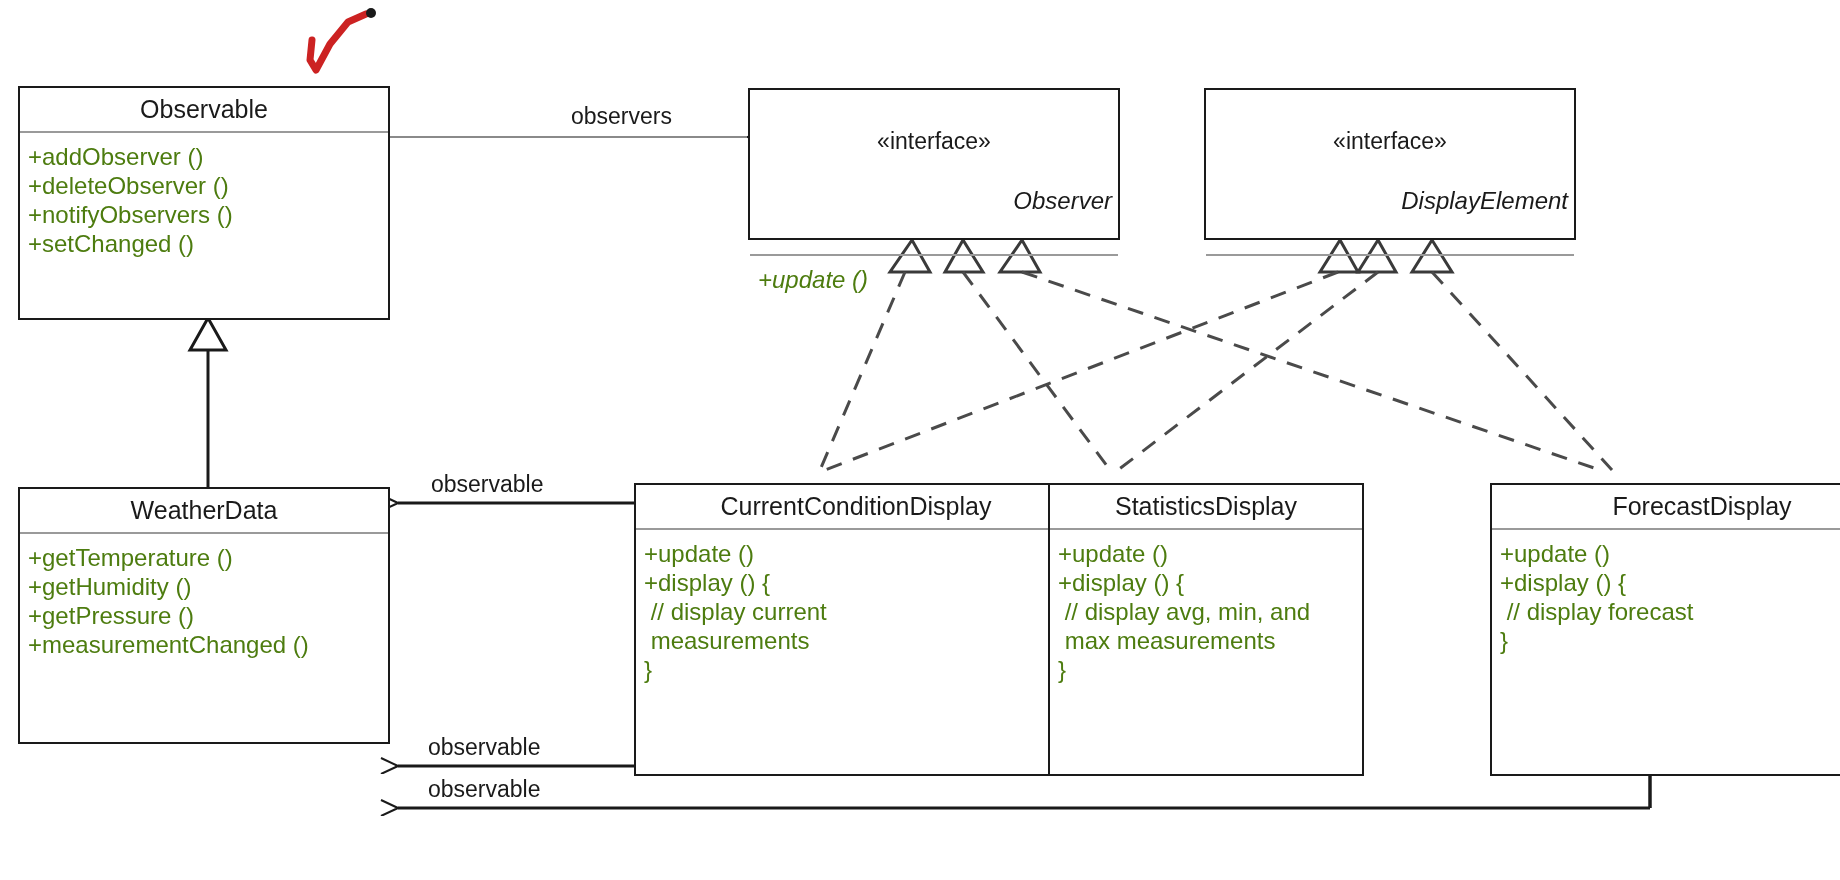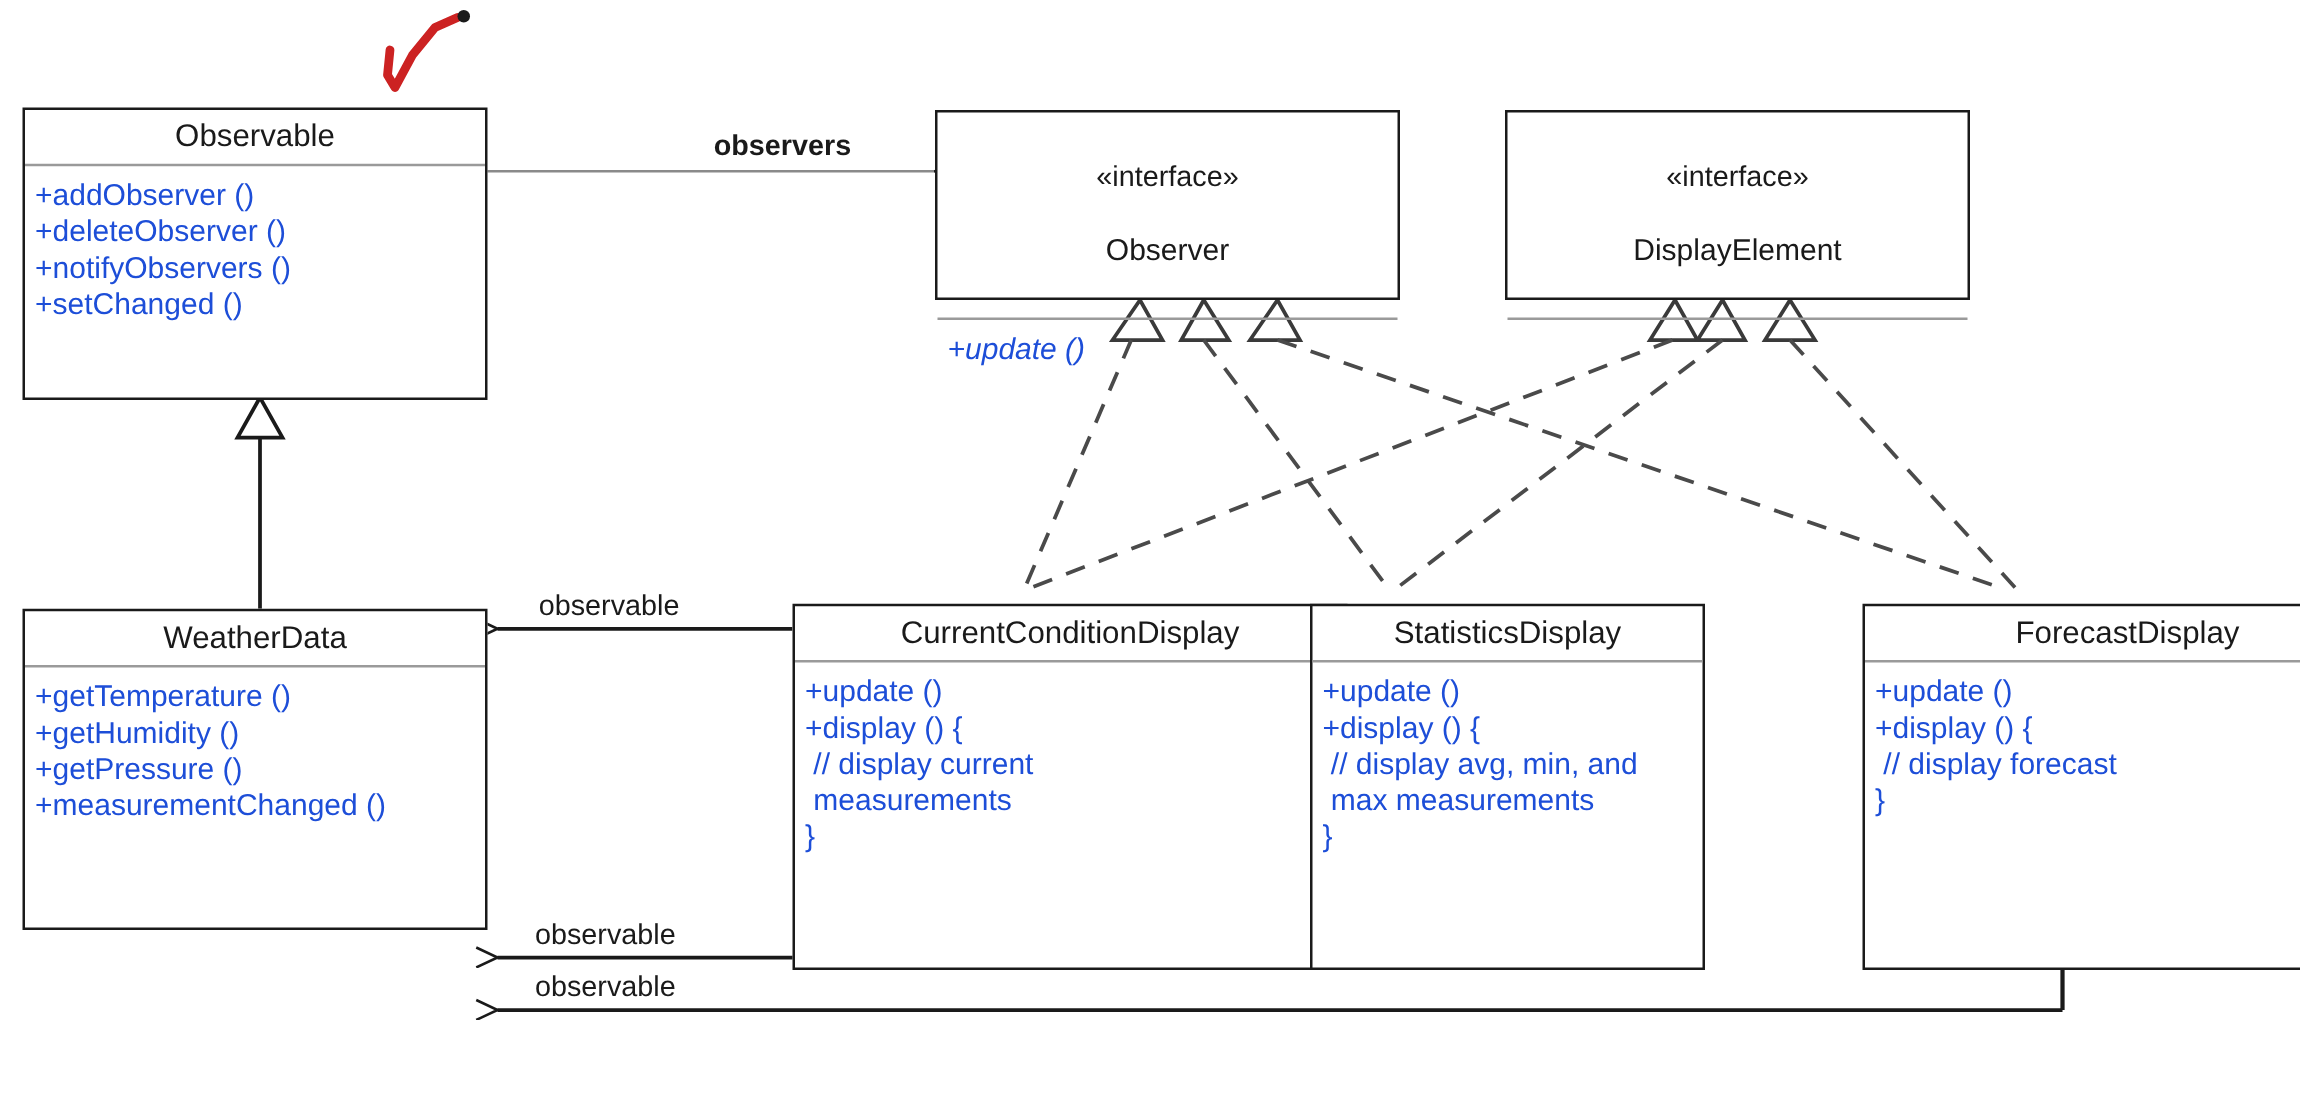--- a/index.html
+++ b/index.html
@@ -47,29 +47,31 @@
     line-height: 30px;
     padding-top: 6px;
   }
   .stereotype {
     display: block;
     font-style: normal;
     font-size: 23px;
   }
   .type-name-italic {
     display: block;
+    font-style: italic;
+    text-align: right;
   }
   .uml-body {
     padding: 9px 0 6px 8px;
     font-size: 24px;
     line-height: 29px;
   }
   .member {
     white-space: pre;
-    color: #1d4ed8;
+    color: #4d7c0f;
   }
   .member.italic { font-style: italic; }
   .edge-label {
     position: absolute;
     font-size: 23px;
     line-height: 25px;
     color: #1a1a1a;
     white-space: nowrap;
     background: #ffffff;
     padding: 0 3px;
@@ -194,18 +196,18 @@
   <div class="uml-class" style="left:1490px; top:483px; width:424px; height:293px;">
     <div class="uml-header">ForecastDisplay</div>
     <div class="uml-body">
       <div class="member">+update ()</div>
       <div class="member">+display () {</div>
       <div class="member"> // display forecast</div>
       <div class="member">}</div>
     </div>
   </div>
 
-  <div class="edge-label" style="left:568px; top:104px;font-weight:bold;">observers</div>
+  <div class="edge-label" style="left:568px; top:104px;">observers</div>
   <div class="edge-label" style="left:428px; top:472px;">observable</div>
   <div class="edge-label" style="left:425px; top:735px;">observable</div>
   <div class="edge-label" style="left:425px; top:777px;">observable</div>
 
 </div>
 
 </body></html>

